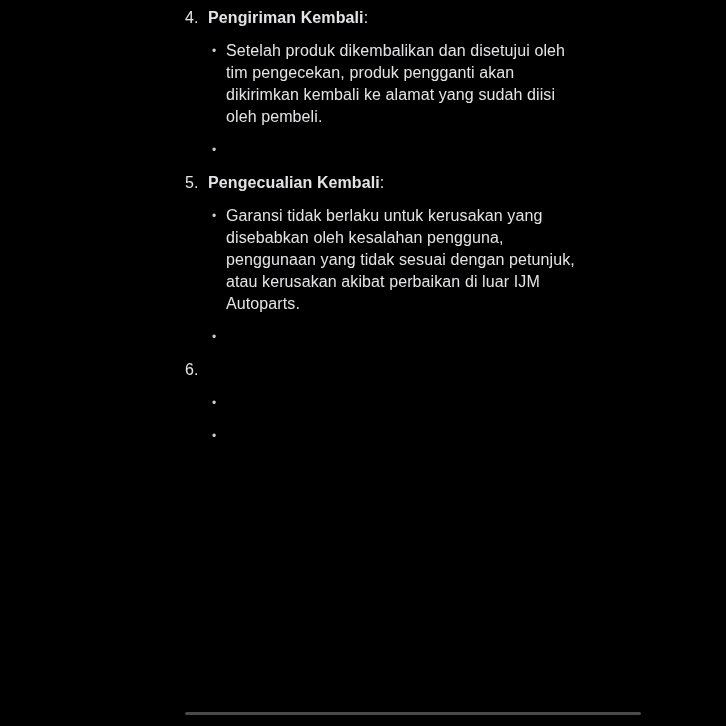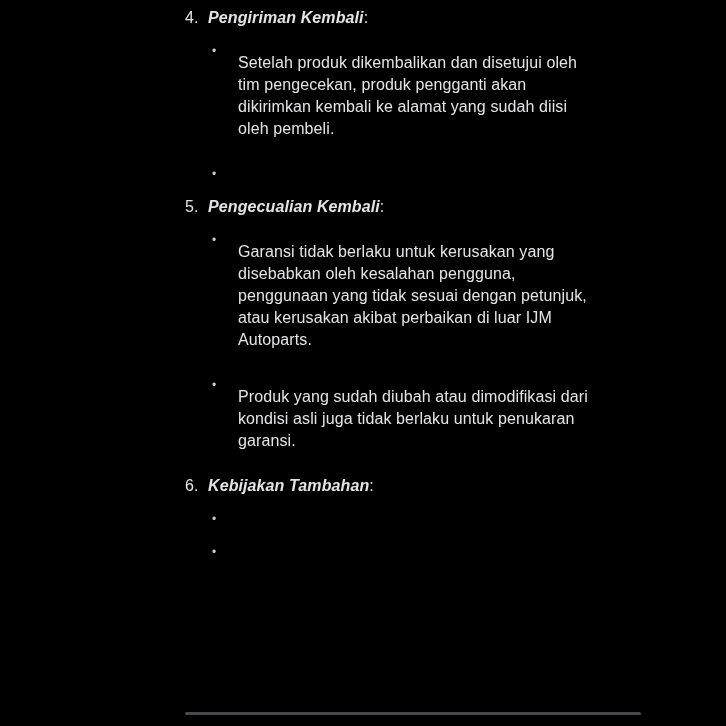--- a/index.html
+++ b/index.html
@@ -31,36 +31,35 @@
   .heading {
     display: flex;
     margin: 0 0 11px 0;
   }
   .num {
     flex: none;
     width: 23px;
   }
   .heading b {
     font-weight: 700;
-    font-style: italic;
   }
   .bullet {
     display: flex;
     padding-left: 27px;
     margin: 0 0 11px 0;
   }
   .dot {
     flex: none;
     width: 14px;
     color: #c9c9cc;
     font-size: 12px;
     line-height: 22px;
   }
   .bt {
-    margin: 12px;
+    margin: 0;
     width: 352px;
   }
   .divider {
     position: absolute;
     left: 185px;
     top: 712px;
     width: 456px;
     height: 3px;
     border-radius: 2px;
     background: #4a4a4d;
@@ -87,26 +86,24 @@
     <div class="heading">
       <span class="num">5.</span>
       <span><b>Pengecualian Kembali</b><span>:</span></span>
     </div>
     <div class="bullet">
       <span class="dot">•</span>
       <p class="bt">Garansi tidak berlaku untuk kerusakan yang disebabkan oleh kesalahan pengguna, penggunaan yang tidak sesuai dengan petunjuk, atau kerusakan akibat perbaikan di luar IJM Autoparts.</p>
     </div>
     <div class="bullet">
       <span class="dot">•</span>
-      <p class="bt">Produk yang sudah diubah atau dimodifikasi dari kondisi asli juga tidak berlaku untuk penukaran garansi.</p>
     </div>
 
     <div class="heading">
       <span class="num">6.</span>
-      <span><b>Kebijakan Tambahan</b><span>:</span></span>
     </div>
     <div class="bullet">
       <span class="dot">•</span>
     </div>
     <div class="bullet">
       <span class="dot">•</span>
     </div>
 
   </div>
 

